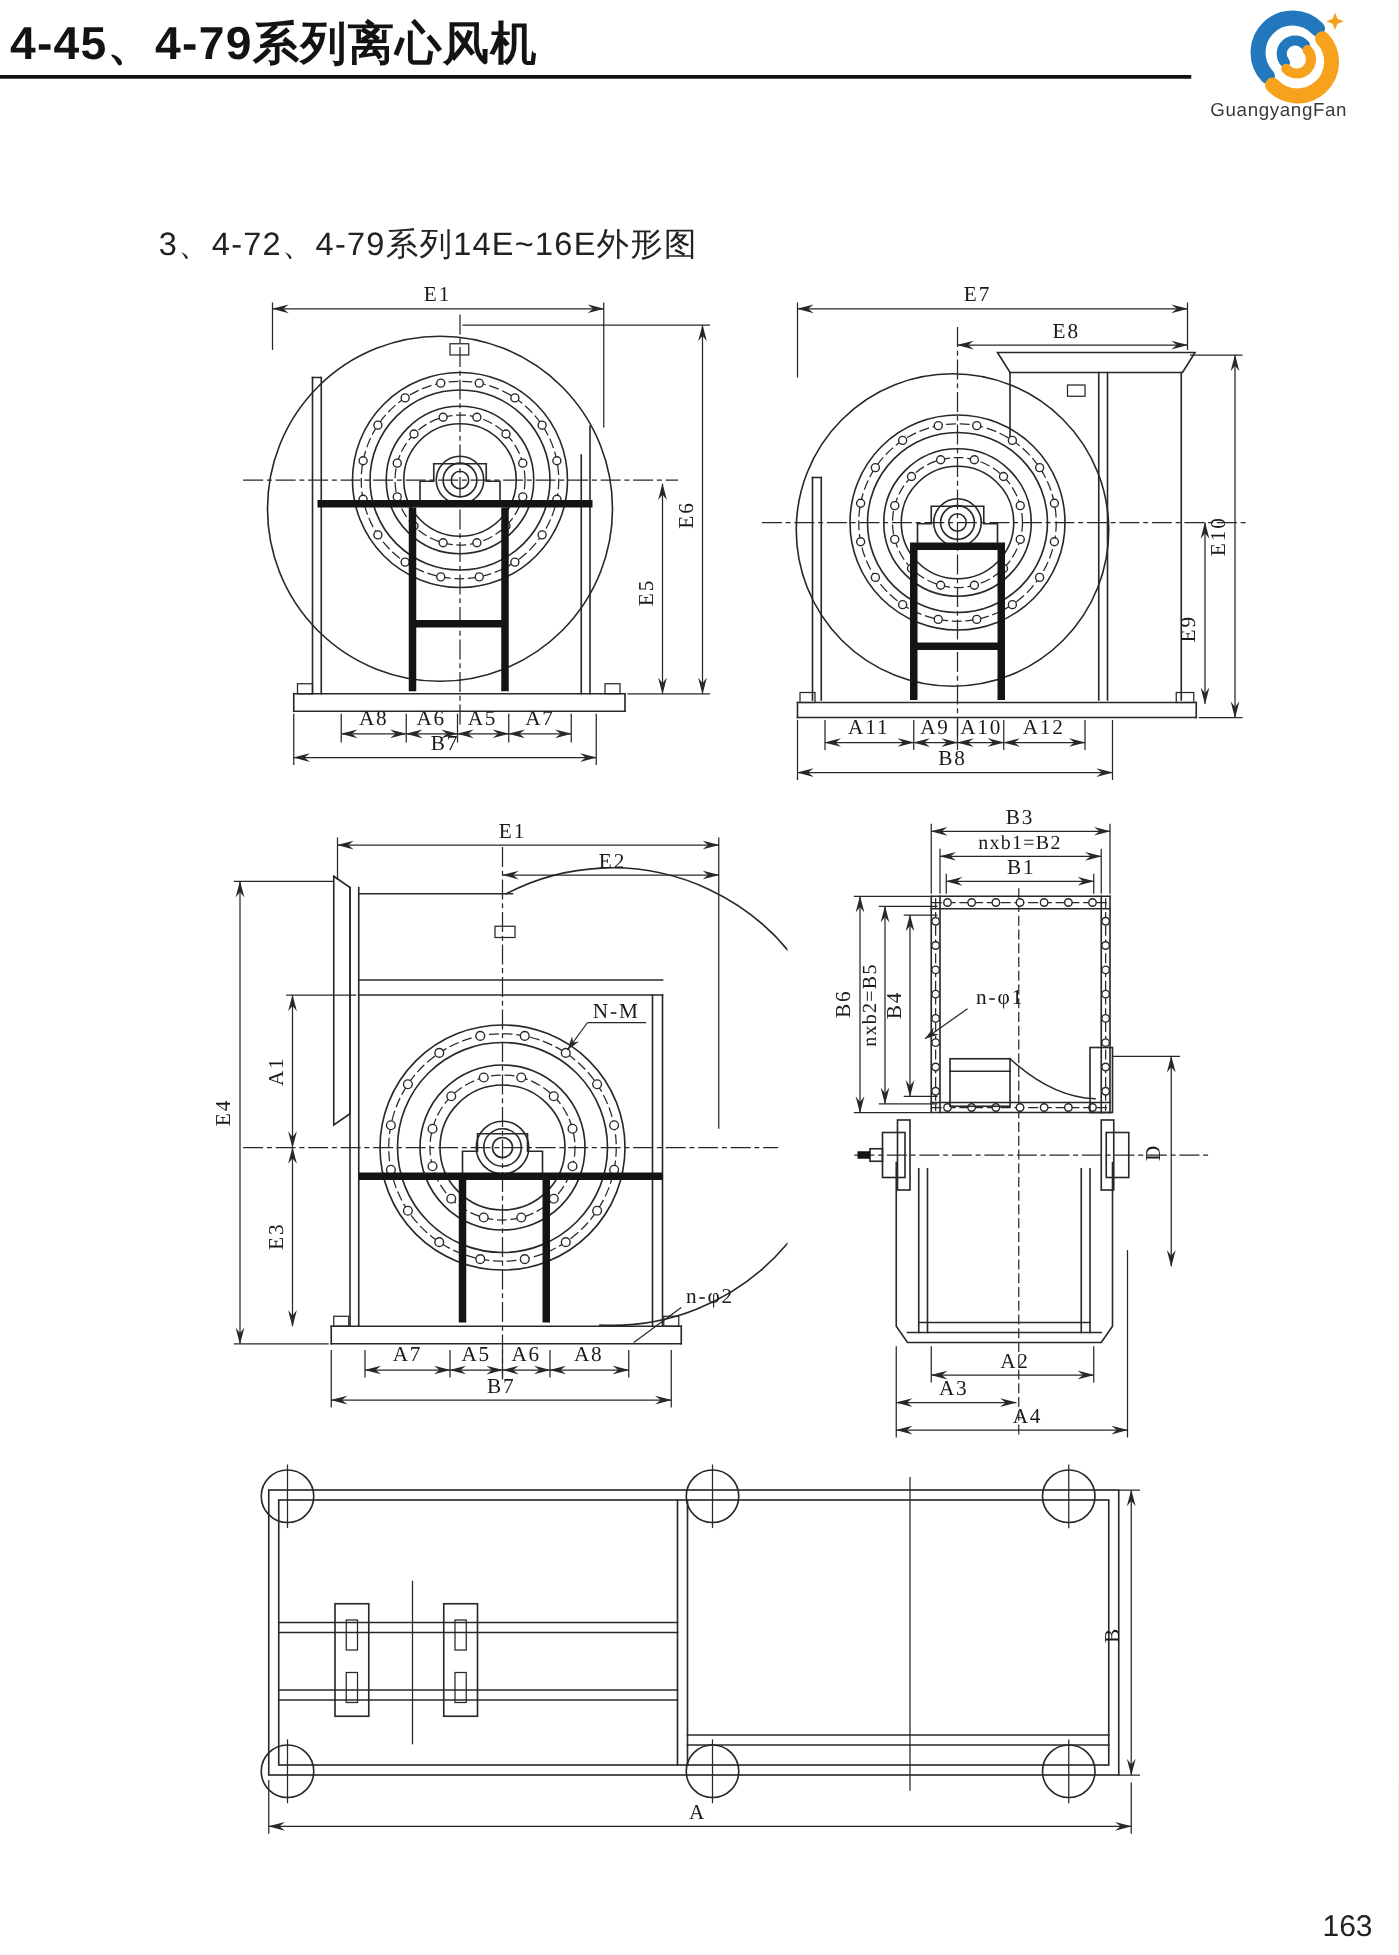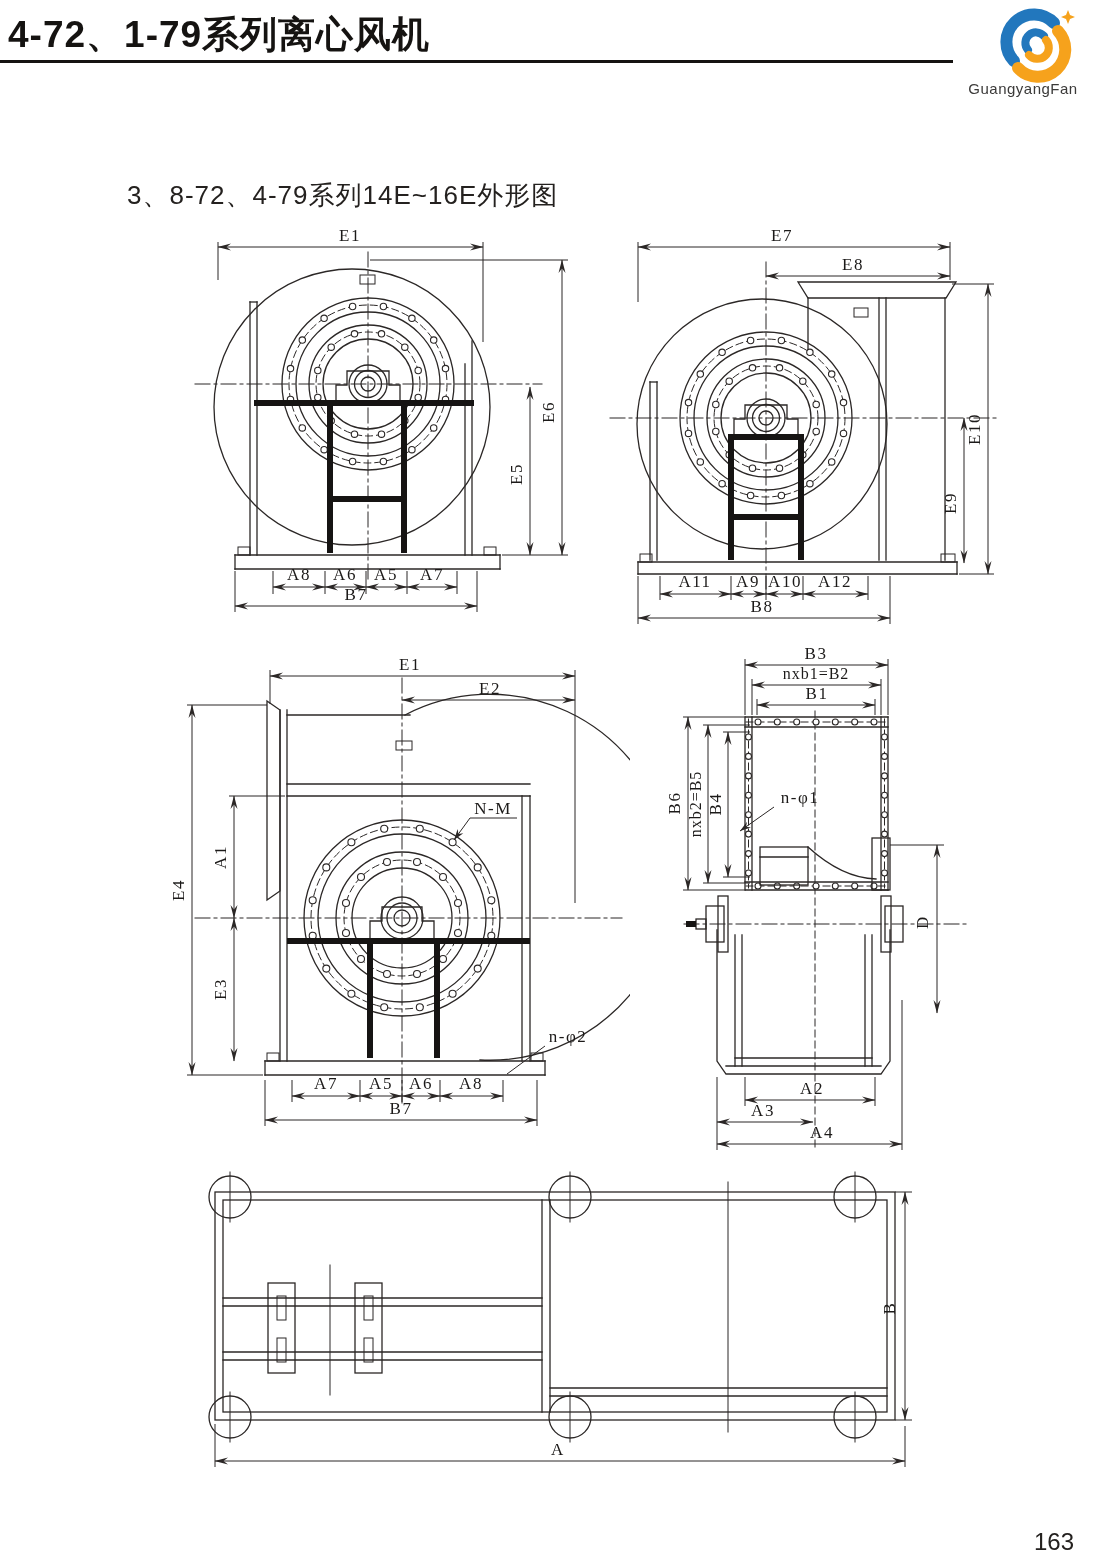--- a/index.html
+++ b/index.html
@@ -6,51 +6,51 @@
   #page{position:relative;width:1119px;height:1564px;background:#ffffff;overflow:hidden;
         font-family:"Liberation Sans",sans-serif;color:#1c1a19;}
   
   .hdr-title{position:absolute;left:8px;top:10px;font-size:37px;font-weight:bold;letter-spacing:1px;color:#151311;}
   .hdr-rule{position:absolute;left:0;top:60px;width:953px;height:3px;background:#151311;}
   .hdr-sub{position:absolute;left:8px;top:66px;font-size:23px;font-weight:600;color:#24211f;}
   .brand{position:absolute;left:952px;top:6px;width:150px;text-align:center;}
   .brand-name{position:absolute;left:938px;top:80px;width:170px;text-align:center;
               font-size:15px;font-weight:normal;color:#3b3a39;letter-spacing:0.5px;}
   .sec-title{position:absolute;left:127px;top:178px;font-size:26px;font-weight:500;color:#24211f;letter-spacing:1px;}
-  .pagenum{position:absolute;left:1034px;top:1528px;font-size:24px;color:#24211f;}
+  .pagenum{position:absolute;left:1058px;top:1528px;font-size:24px;color:#24211f;}
   
   .drw{position:absolute;}
   .ln{fill:none;stroke:#2b2726;stroke-width:1.3;stroke-linecap:square;}
   .thn{stroke-width:1;}
   .thk{fill:none;stroke:#161413;stroke-width:6;}
   .dsh{stroke-dasharray:7 4;}
   .ctl{stroke-dasharray:15 4 3 4;stroke-width:1;}
   .dim{fill:none;stroke:#2b2726;stroke-width:1;}
   .hole{fill:#fff;stroke:#2b2726;stroke-width:1.1;}
   text.dl{font-family:"Liberation Serif",serif;font-size:17px;fill:#1c1a19;letter-spacing:1.5px;text-anchor:middle;}
   text.dls{font-family:"Liberation Serif",serif;font-size:16px;fill:#1c1a19;letter-spacing:1px;text-anchor:middle;}
 </style>
 </head>
 <body>
 
 <div id="page">
 
-  <div class="hdr-title">4-72、1-79系列离心风机</div>
+  <div class="hdr-title">4-45、4-79系列离心风机</div>
   <div class="hdr-rule"></div>
 
   <svg class="brand" width="120" height="78" viewBox="0 0 90 78" style="left:962px;top:6px;">
     <path d="M62,17 A26,26 0 0 0 22,55" fill="none" stroke="#2277bd" stroke-width="12" stroke-linecap="round"></path>
     <path d="M26,62 A26,26 0 0 0 66,25" fill="none" stroke="#f6a21c" stroke-width="12" stroke-linecap="round"></path>
     <path d="M52,30 A10,10 0 0 0 36,44" fill="none" stroke="#2277bd" stroke-width="8" stroke-linecap="round"></path>
     <path d="M37,49 A10,10 0 0 0 54,34" fill="none" stroke="#f6a21c" stroke-width="8" stroke-linecap="round"></path>
     <path d="M76,4 L78,9 L83,11 L78,13 L76,18 L74,13 L69,11 L74,9 Z" fill="#f6a21c"></path>
   </svg>
   <div class="brand-name">GuangyangFan</div>
 
-  <div class="sec-title">3、8-72、4-79系列14E~16E外形图</div>
+  <div class="sec-title">3、4-72、4-79系列14E~16E外形图</div>
 
   <svg class="drw" style="left:190px;top:222px;" width="400" height="420" viewBox="0 0 400 420">
     <defs>
       <marker id="da" markerUnits="userSpaceOnUse" markerWidth="14" markerHeight="9" refX="13" refY="4.5" orient="auto-start-reverse">
         <path d="M13.5,4.5 L0,1 L4.5,4.5 L0,8 Z" fill="#2b2726"></path>
       </marker>
       <marker id="la" markerUnits="userSpaceOnUse" markerWidth="12" markerHeight="9" refX="11" refY="4.5" orient="auto">
         <path d="M11,4.5 L0,1 L3.5,4.5 L0,8 Z" fill="#2b2726"></path>
       </marker>
     </defs>

